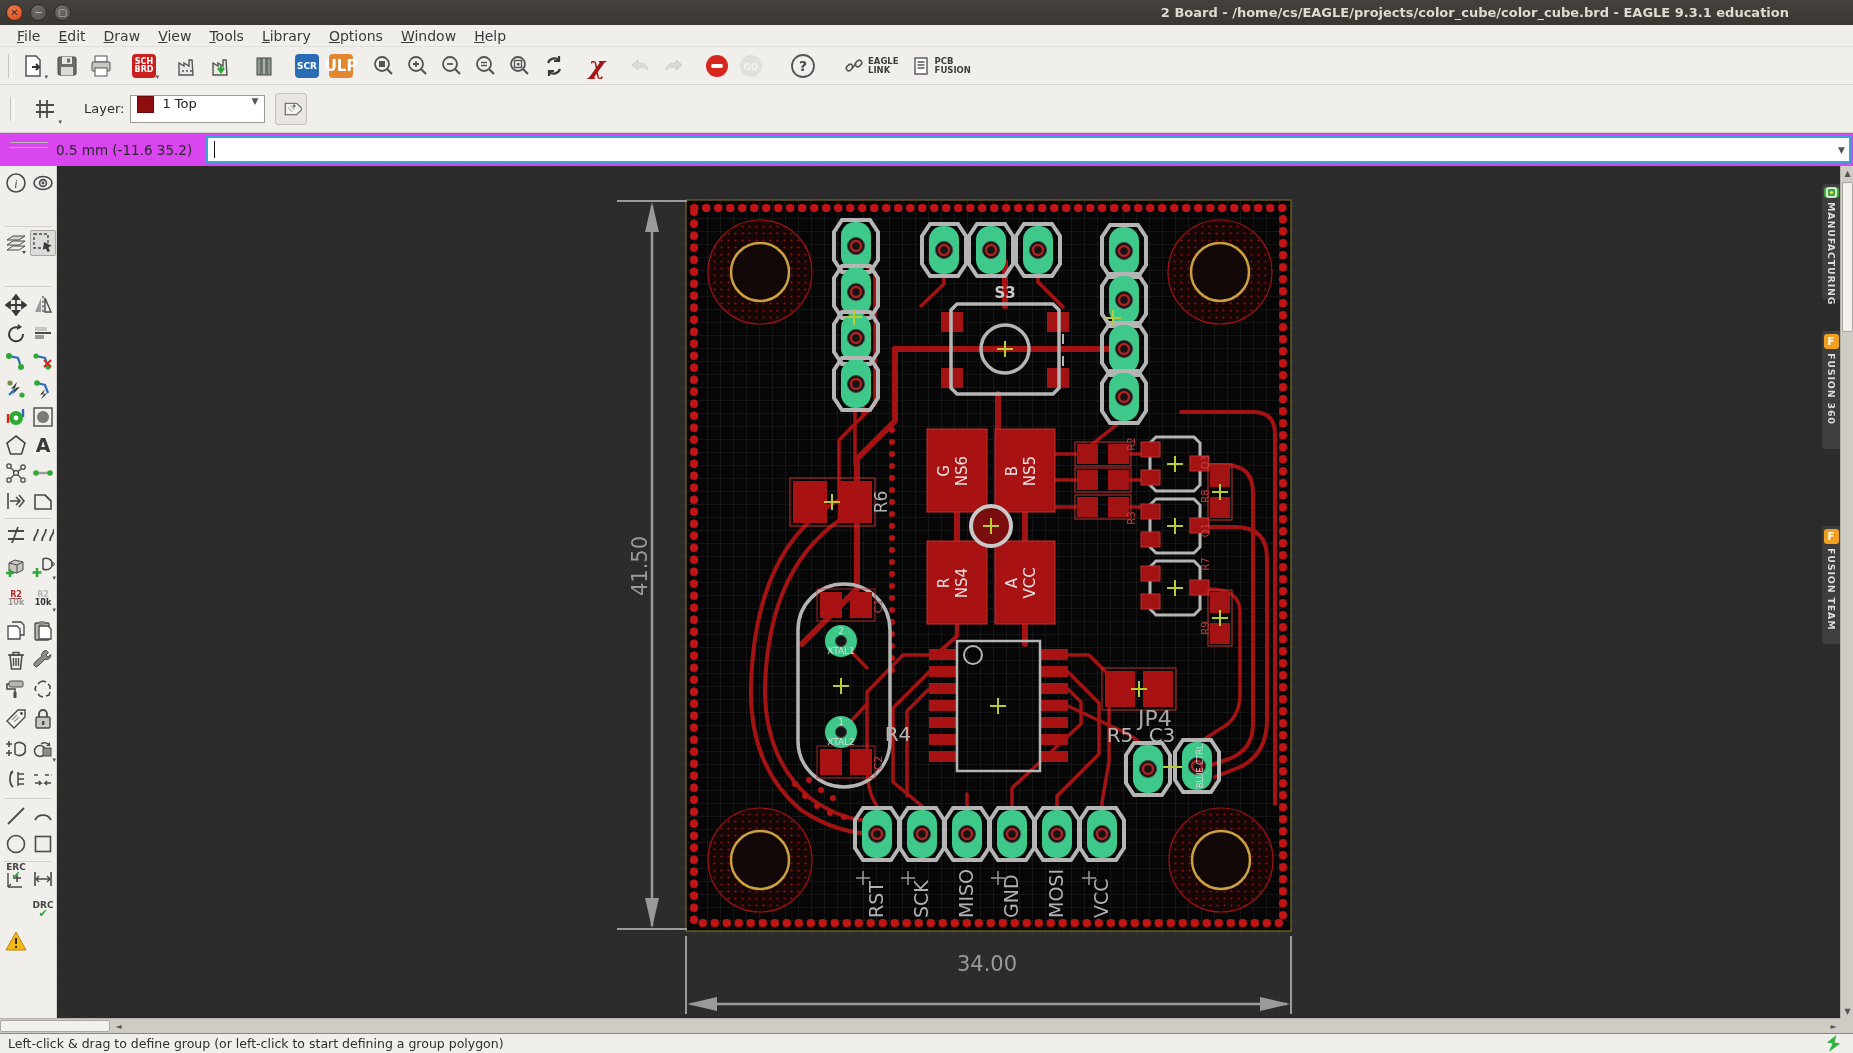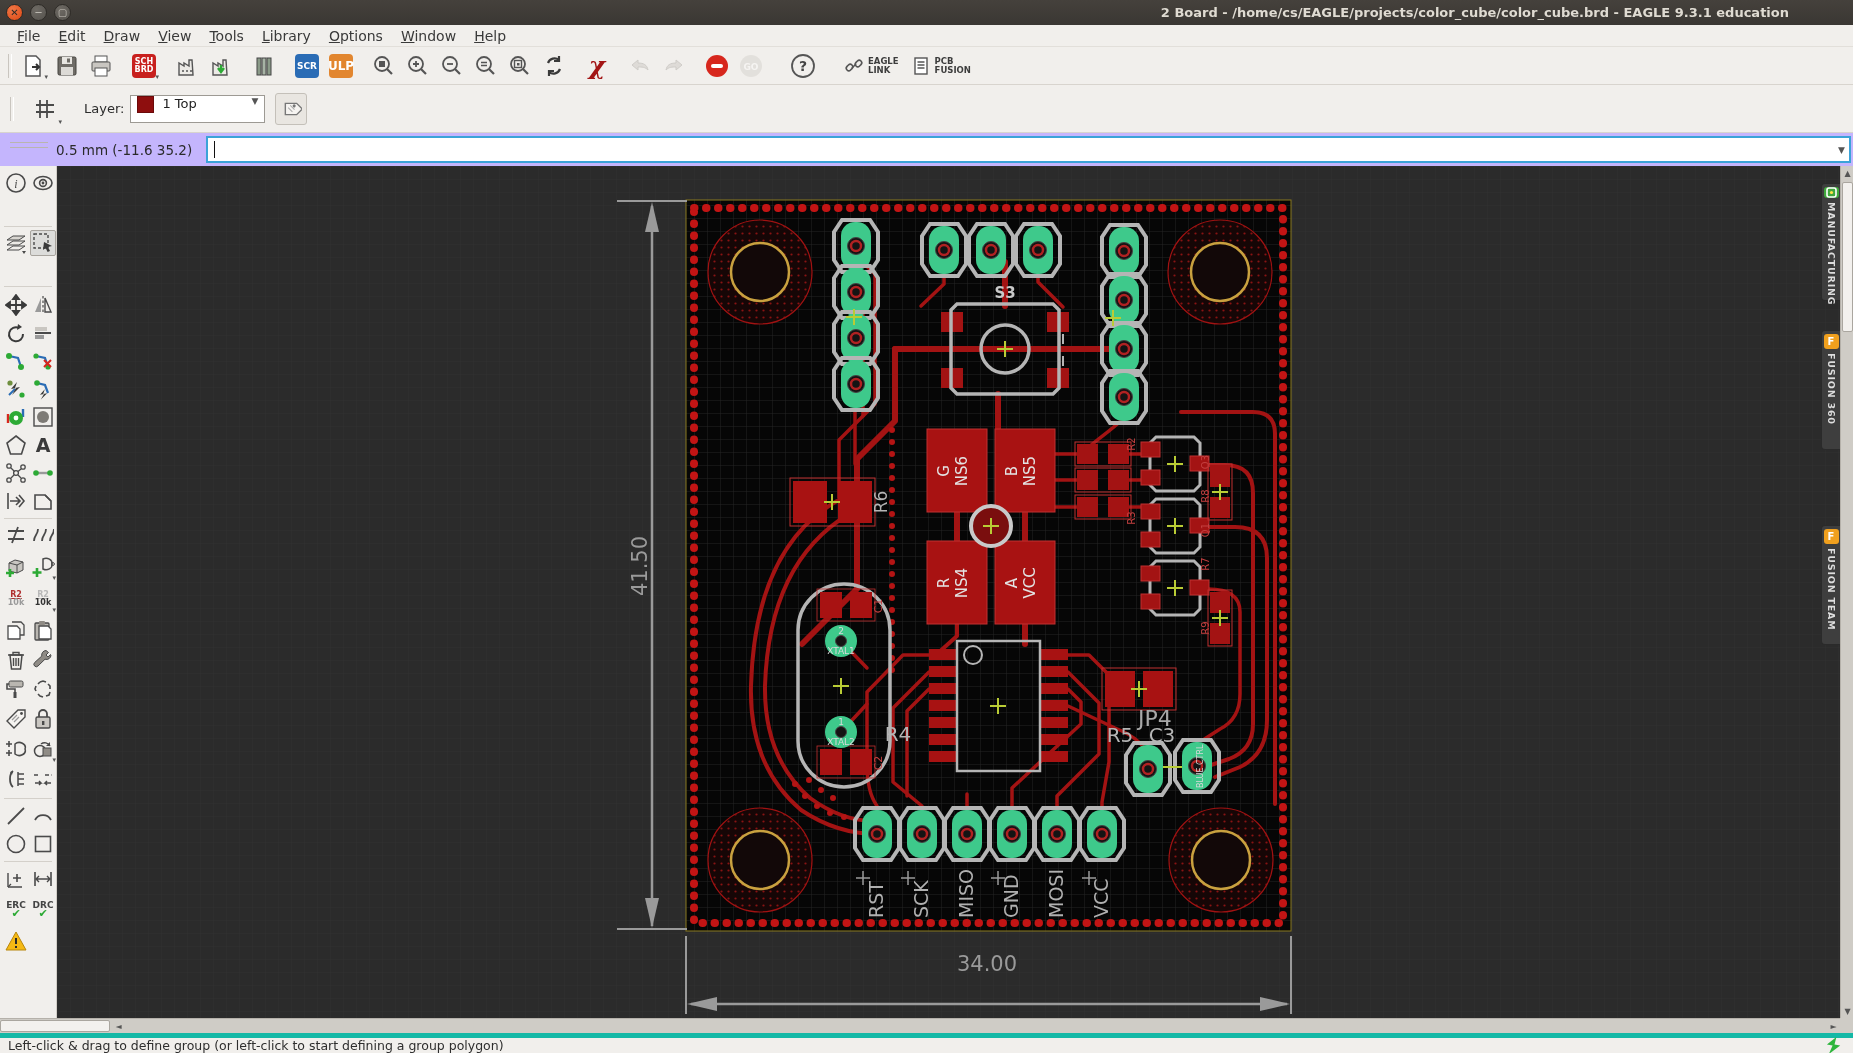--- a/index.html
+++ b/index.html
@@ -27,40 +27,40 @@
              border-bottom:1px solid #d8d4ce; display:flex; align-items:center; padding-left:4px; }
   .grip { width:4px; height:24px; border-left:1px solid #c9c5bf; border-right:1px solid #fff; margin:0 4px; }
   .tbtn { width:32px; height:32px; display:flex; align-items:center; justify-content:center;
           position:relative; margin:0 1px; }
   .tsep { width:9px; }
   .badge { width:24px; height:24px; border-radius:4px; color:#fff; font-weight:bold;
            display:flex; flex-direction:column; align-items:center; justify-content:center;
            font-size:8px; line-height:8px; }
   .badge.red { background:#c8201e; }
   .badge.blue { background:#2a6cb5; font-size:9px; }
-  .badge.orange { background:#e2862f; font-size:12px; }
+  .badge.orange { background:#e2862f; font-size:15px; }
   .tbtn .dd { position:absolute; right:1px; bottom:1px; font-size:7px; color:#555; }
   .tbtn.disabled { opacity:.35; }
   .tb-label2 { font-size:8.5px; font-weight:bold; color:#3c3c3c; line-height:9px; margin-left:4px; }
   .tb-group { display:flex; align-items:center; margin:0 6px; }
 
   .layerbar { position:absolute; left:0; top:85px; width:100%; height:48px; background:#f1efec;
               border-bottom:1px solid #d8d4ce; display:flex; align-items:center; padding-left:6px; }
   .gridbtn { width:34px; height:34px; margin-left:10px; display:flex; align-items:center;
              justify-content:center; position:relative; }
   .layer-label { font-size:13px; color:#2c2c2c; margin-left:22px; }
   .layer-combo { width:135px; height:28px; background:#fff; border:1px solid #9d9a94; margin-left:6px;
                  display:flex; align-items:flex-start; padding:0 6px; }
   .layer-swatch { width:17px; height:17px; background:#8e0e0e; border:1px solid #6b0a0a; }
   .layer-name { font-size:13px; color:#222; margin-left:8px; flex:1; }
   .combo-arrow { font-size:9px; color:#555; }
   .tagbtn { width:32px; height:32px; margin-left:10px; background:#e9e6e1; border:1px solid #c4c0b9;
             border-radius:3px; display:flex; align-items:center; justify-content:center; }
 
-  .cmdbar { position:absolute; left:0; top:133px; width:100%; height:33px; background:#c4b5fd;
+  .cmdbar { position:absolute; left:0; top:133px; width:100%; height:33px; background:#d946ef;
             display:flex; align-items:center; }
   .cmd-grip { width:56px; height:100%; position:relative; }
   .cmd-grip:before { content:""; position:absolute; left:10px; right:8px; top:9px; height:1px; background:#b9b5ae; }
   .cmd-grip:after  { content:""; position:absolute; left:10px; right:8px; top:14px; height:1px; background:#b9b5ae; }
   .coords { font-size:13.5px; color:#2a2a2a; width:150px; white-space:nowrap; }
   .cmd-input { flex:1; height:27px; margin-right:2px; background:#fff; border:2px solid #3ba3d8;
                display:flex; align-items:center; padding:0 6px; position:relative; }
   .caret { width:1px; height:17px; background:#111; }
   .cmd-input .combo-arrow { position:absolute; right:4px; }
 
@@ -103,21 +103,21 @@
                     background:#f3f1ee; border:1px solid #aaa69f; border-radius:2px; }
   .hscroll { position:absolute; left:0; top:1018px; width:1840px; height:15px; background:#cfccc6;
              border-top:1px solid #b5b1aa; }
   .hscroll .thumb { position:absolute; left:0; top:1px; width:110px; height:12px;
                     background:#f3f1ee; border:1px solid #aaa69f; border-radius:2px; }
   .hscroll .arr { position:absolute; top:1px; font-size:8px; color:#555; width:13px; height:12px;
                   display:flex; align-items:center; justify-content:center; }
   .corner { position:absolute; left:1840px; top:1018px; width:13px; height:15px; background:#cfccc6; }
 
   .statusbar { position:absolute; left:0; top:1033px; width:100%; height:20px; background:#f1efec;
-               border-top:5px solid #14b8a6; display:flex; align-items:center; padding:0 8px; }
+               border-top:1px solid #14b8a6; display:flex; align-items:center; padding:0 8px; }
   .status-text { font-size:12.5px; color:#2e2e2e; flex:1; }
 
   svg text { user-select:none; }
 </style>
 </head>
 <body>
 
 <div id="app">
 
   <div class="titlebar">
@@ -641,21 +641,21 @@
           <path d="M3 19l3-3" stroke="#4a4a4a" stroke-width="1.2"></path>
         </svg>
       </div>
     <div class="tool" style="left:30px;top:700px">
         <svg width="22" height="22" viewBox="0 0 22 22">
           <path d="M3 4v14M19 4v14" stroke="#4a4a4a" stroke-width="1.6"></path>
           <path d="M5 11h12m-10-3l-3 3 3 3m8-6l3 3-3 3" stroke="#4a4a4a" stroke-width="1.4" fill="none"></path>
         </svg>
       </div>
 
-    <div class="tool" style="left:3px;top:730px">
+    <div class="tool" style="left:3px;top:692px">
         <div class="ercdrc">
           <div>ERC</div>
           <div class="check">✔</div>
         </div>
       </div>
     <div class="tool" style="left:30px;top:730px">
         <div class="ercdrc">
           <div>DRC</div>
           <div class="check">✔</div>
         </div>

